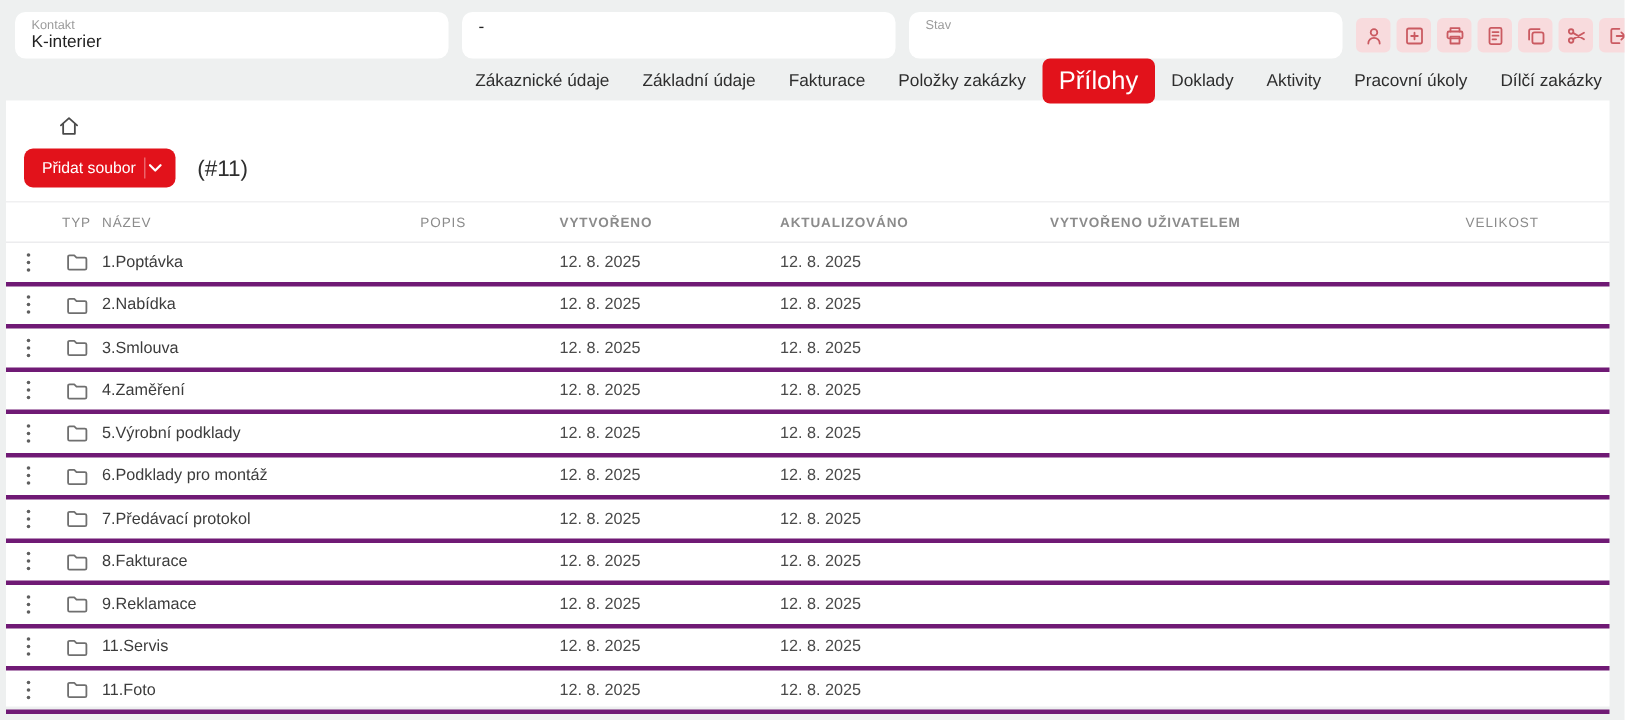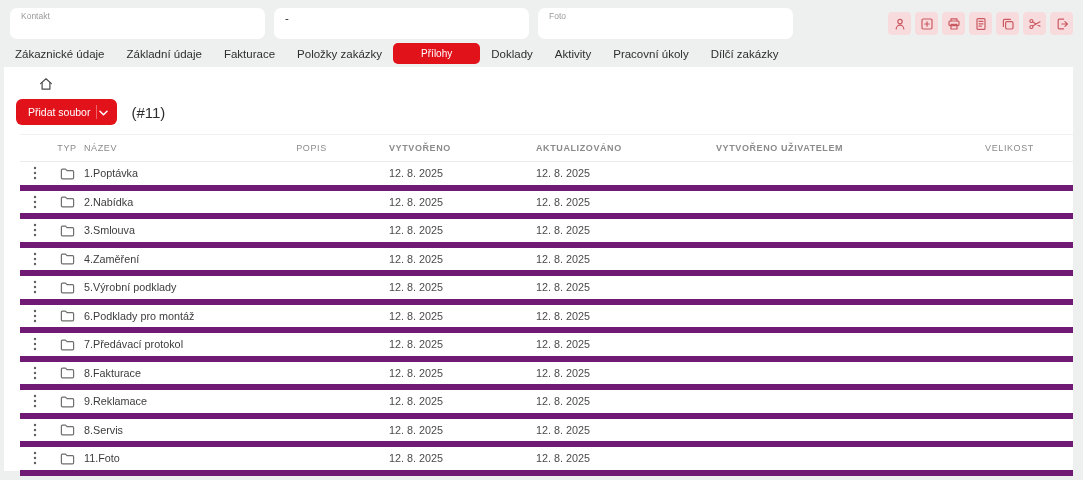--- a/index.html
+++ b/index.html
@@ -5,87 +5,87 @@
   * { margin:0; padding:0; box-sizing:border-box; }
   html,body { width:1083px; height:480px; overflow:hidden; }
   body {
     font-family:"Liberation Sans", sans-serif;
     background:var(--page-bg,#eef0f0);
     color:#333;
   }
   
   .topbar { display:flex; align-items:flex-start; gap:9px; padding:8px 10px 0 10px; }
   .field {
-    background:#fff; border-radius:7px; width:255px; height:31px;
+    background:#fff; border-radius:7px; width:289px; height:31px;
     padding:3px 11px; cursor:text; overflow:hidden;
   }
   .field-label { font-size:8.5px; color:#9b9b9b; line-height:10px; }
   .field-value { font-size:11.5px; color:#222; line-height:14px; }
   .topbar-actions { margin-left:auto; display:flex; gap:4px; padding-top:4px; }
   .icon-btn {
     width:23px; height:23px; border-radius:4px;
     background:var(--icon-btn-bg,#f8dbdd);
     display:flex; align-items:center; justify-content:center;
     border:none; cursor:pointer;
   }
   .icon-btn svg { stroke:var(--icon-red,#ca5a61); fill:none; stroke-width:1.2; stroke-linecap:round; stroke-linejoin:round; }
   
-  .tabbar { display:flex; align-items:center; gap:22px; padding:0 15px; height:27px; margin-top:1px; }
+  .tabbar { display:flex; align-items:center; gap:22px; padding:0 15px; height:27px; margin-top:1px;justify-content:flex-end; }
   .tab { font-size:11.5px; color:#2e2e2e; padding:5px 0; cursor:pointer; white-space:nowrap; background:none; border:none; font-family:inherit; }
   .tab.active {
     background:var(--accent,#e2121b); color:#fff; border-radius:5px;
-    padding:5px 28px; margin:0 -11px; font-size:10px;
+    padding:5px 11px; margin:0 -11px; font-size:17px;
   }
   
   .card { background:#fff; margin-left:4px; width:1069px; height:404px; }
   .breadcrumb { padding:9px 0 0 34px; height:27px; }
   .breadcrumb svg { stroke:#4a4a4a; fill:none; stroke-width:1.2; stroke-linecap:round; stroke-linejoin:round; cursor:pointer; }
   .toolbar { display:flex; align-items:center; padding:5px 0 9px 12px; }
   .add-btn {
     background:var(--accent,#e2121b); color:#fff; border:none; border-radius:6px;
     height:26px; display:flex; align-items:center; gap:2px; padding:0 9px 0 12px;
     font-size:10.5px; font-family:inherit; cursor:pointer;
   }
   .add-btn .btn-sep { width:1px; height:14px; background:rgba(255,255,255,.35); margin-left:4px; }
   .add-btn svg { stroke:#fff; fill:none; stroke-width:1.5; stroke-linecap:round; stroke-linejoin:round; }
   .count { font-size:15px; color:#2e2e2e; margin-left:14px; }
   
   .tr, .thead {
     display:grid;
     grid-template-columns:30px 34px 160px 135px 147px 180px 240px 1fr;
     align-items:center;
-    margin-left:16px;
   }
   .thead { height:28px; border-top:1px solid #f0f0f1; border-bottom:1px solid #ececee; }
   .th { font-size:9px; color:#8b8b8b; letter-spacing:.6px; white-space:nowrap; }
   .th.c { text-align:center; } .th.p { padding-left:10px;font-weight:bold; }
-  .tr { height:28.5px; border-bottom:6px solid #701a75; cursor:pointer; }
+  .tr { height:28.5px; border-bottom:3px solid #701a75; cursor:pointer; }
   .td { font-size:10.8px; color:#3c3c3c; white-space:nowrap; overflow:hidden; }
   .td.c { text-align:center; } .td.p { padding-left:10px; color:#4a4a4a; }
   .kebab { display:flex; justify-content:center; cursor:pointer; }
   .kebab svg { fill:#5f5f5f; }
   .foldercell { display:flex; justify-content:center; }
   .foldercell svg { stroke:#6f6f6f; fill:none; stroke-width:1.2; stroke-linejoin:round; }
 </style>
 </head>
 <body>
 
 <div class="topbar">
   <div style="display:flex;gap:9px;">
 
       <div class="field">
         <div class="field-label">Kontakt</div>
+        <div class="field-value">K-interier</div>
       </div>
 
       <div class="field">
         <div class="field-value">-</div>
       </div>
 
       <div class="field">
-        <div class="field-label">Foto</div>
+        <div class="field-label">Stav</div>
       </div>
     </div>
 
   <div class="topbar-actions">
     <button class="icon-btn" title="">
       <svg width="14" height="14" viewBox="0 0 14 14">
           <circle cx="7" cy="4.6" r="2.2"></circle>
           <path d="M3.2 12c0-2.1 1.7-3.8 3.8-3.8s3.8 1.7 3.8 3.8"></path>
         </svg>
     </button>
@@ -383,21 +383,21 @@
             <circle cx="2" cy="2" r="1.2"></circle>
             <circle cx="2" cy="7" r="1.2"></circle>
             <circle cx="2" cy="12" r="1.2"></circle>
           </svg>
         </div>
         <div class="td foldercell">
           <svg width="15" height="13" viewBox="0 0 15 13">
             <path d="M1.4 3.2c0-.6.4-1 1-1h3.1l1.5 1.5h5.6c.6 0 1 .4 1 1v6.1c0 .6-.4 1-1 1H2.4c-.6 0-1-.4-1-1V3.2z"></path>
           </svg>
         </div>
-        <div class="td">8.Servis</div>
+        <div class="td">11.Servis</div>
         <div class="td c"></div>
         <div class="td p">12. 8. 2025</div>
         <div class="td p">12. 8. 2025</div>
         <div class="td p"></div>
         <div class="td c"></div>
       </div>
 
       <div class="tr">
         <div class="td kebab">
           <svg width="4" height="14" viewBox="0 0 4 14">

